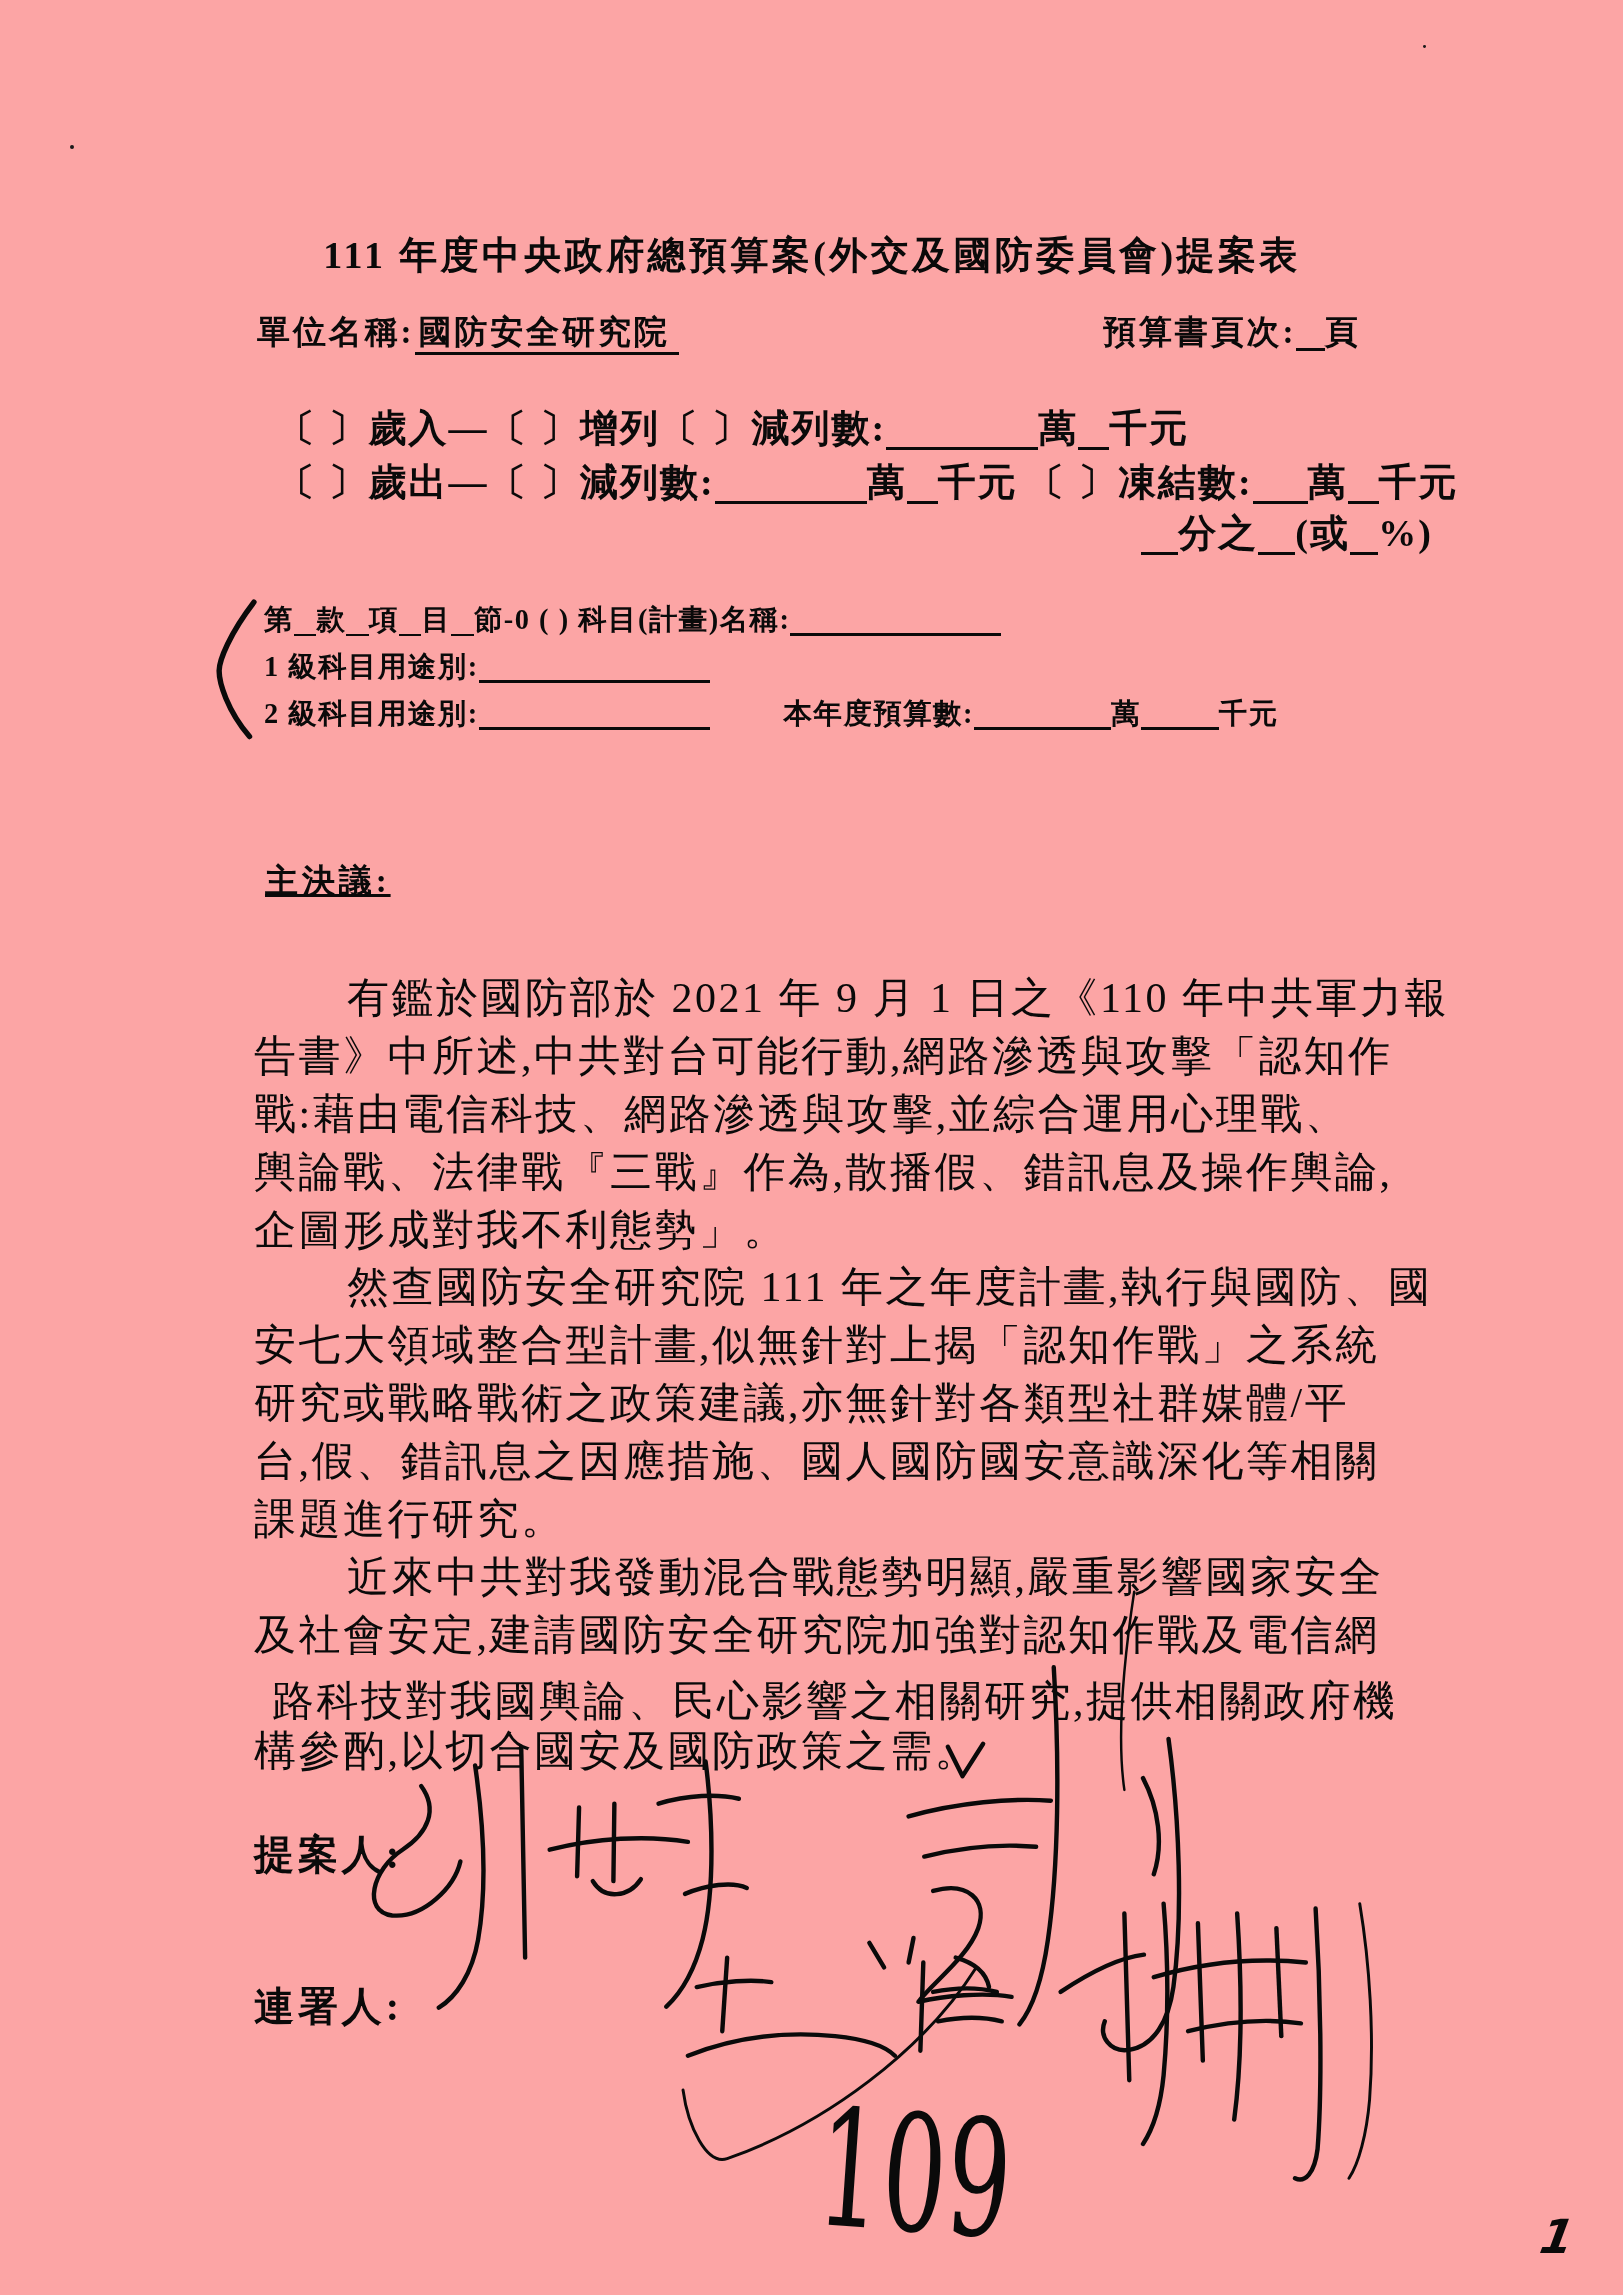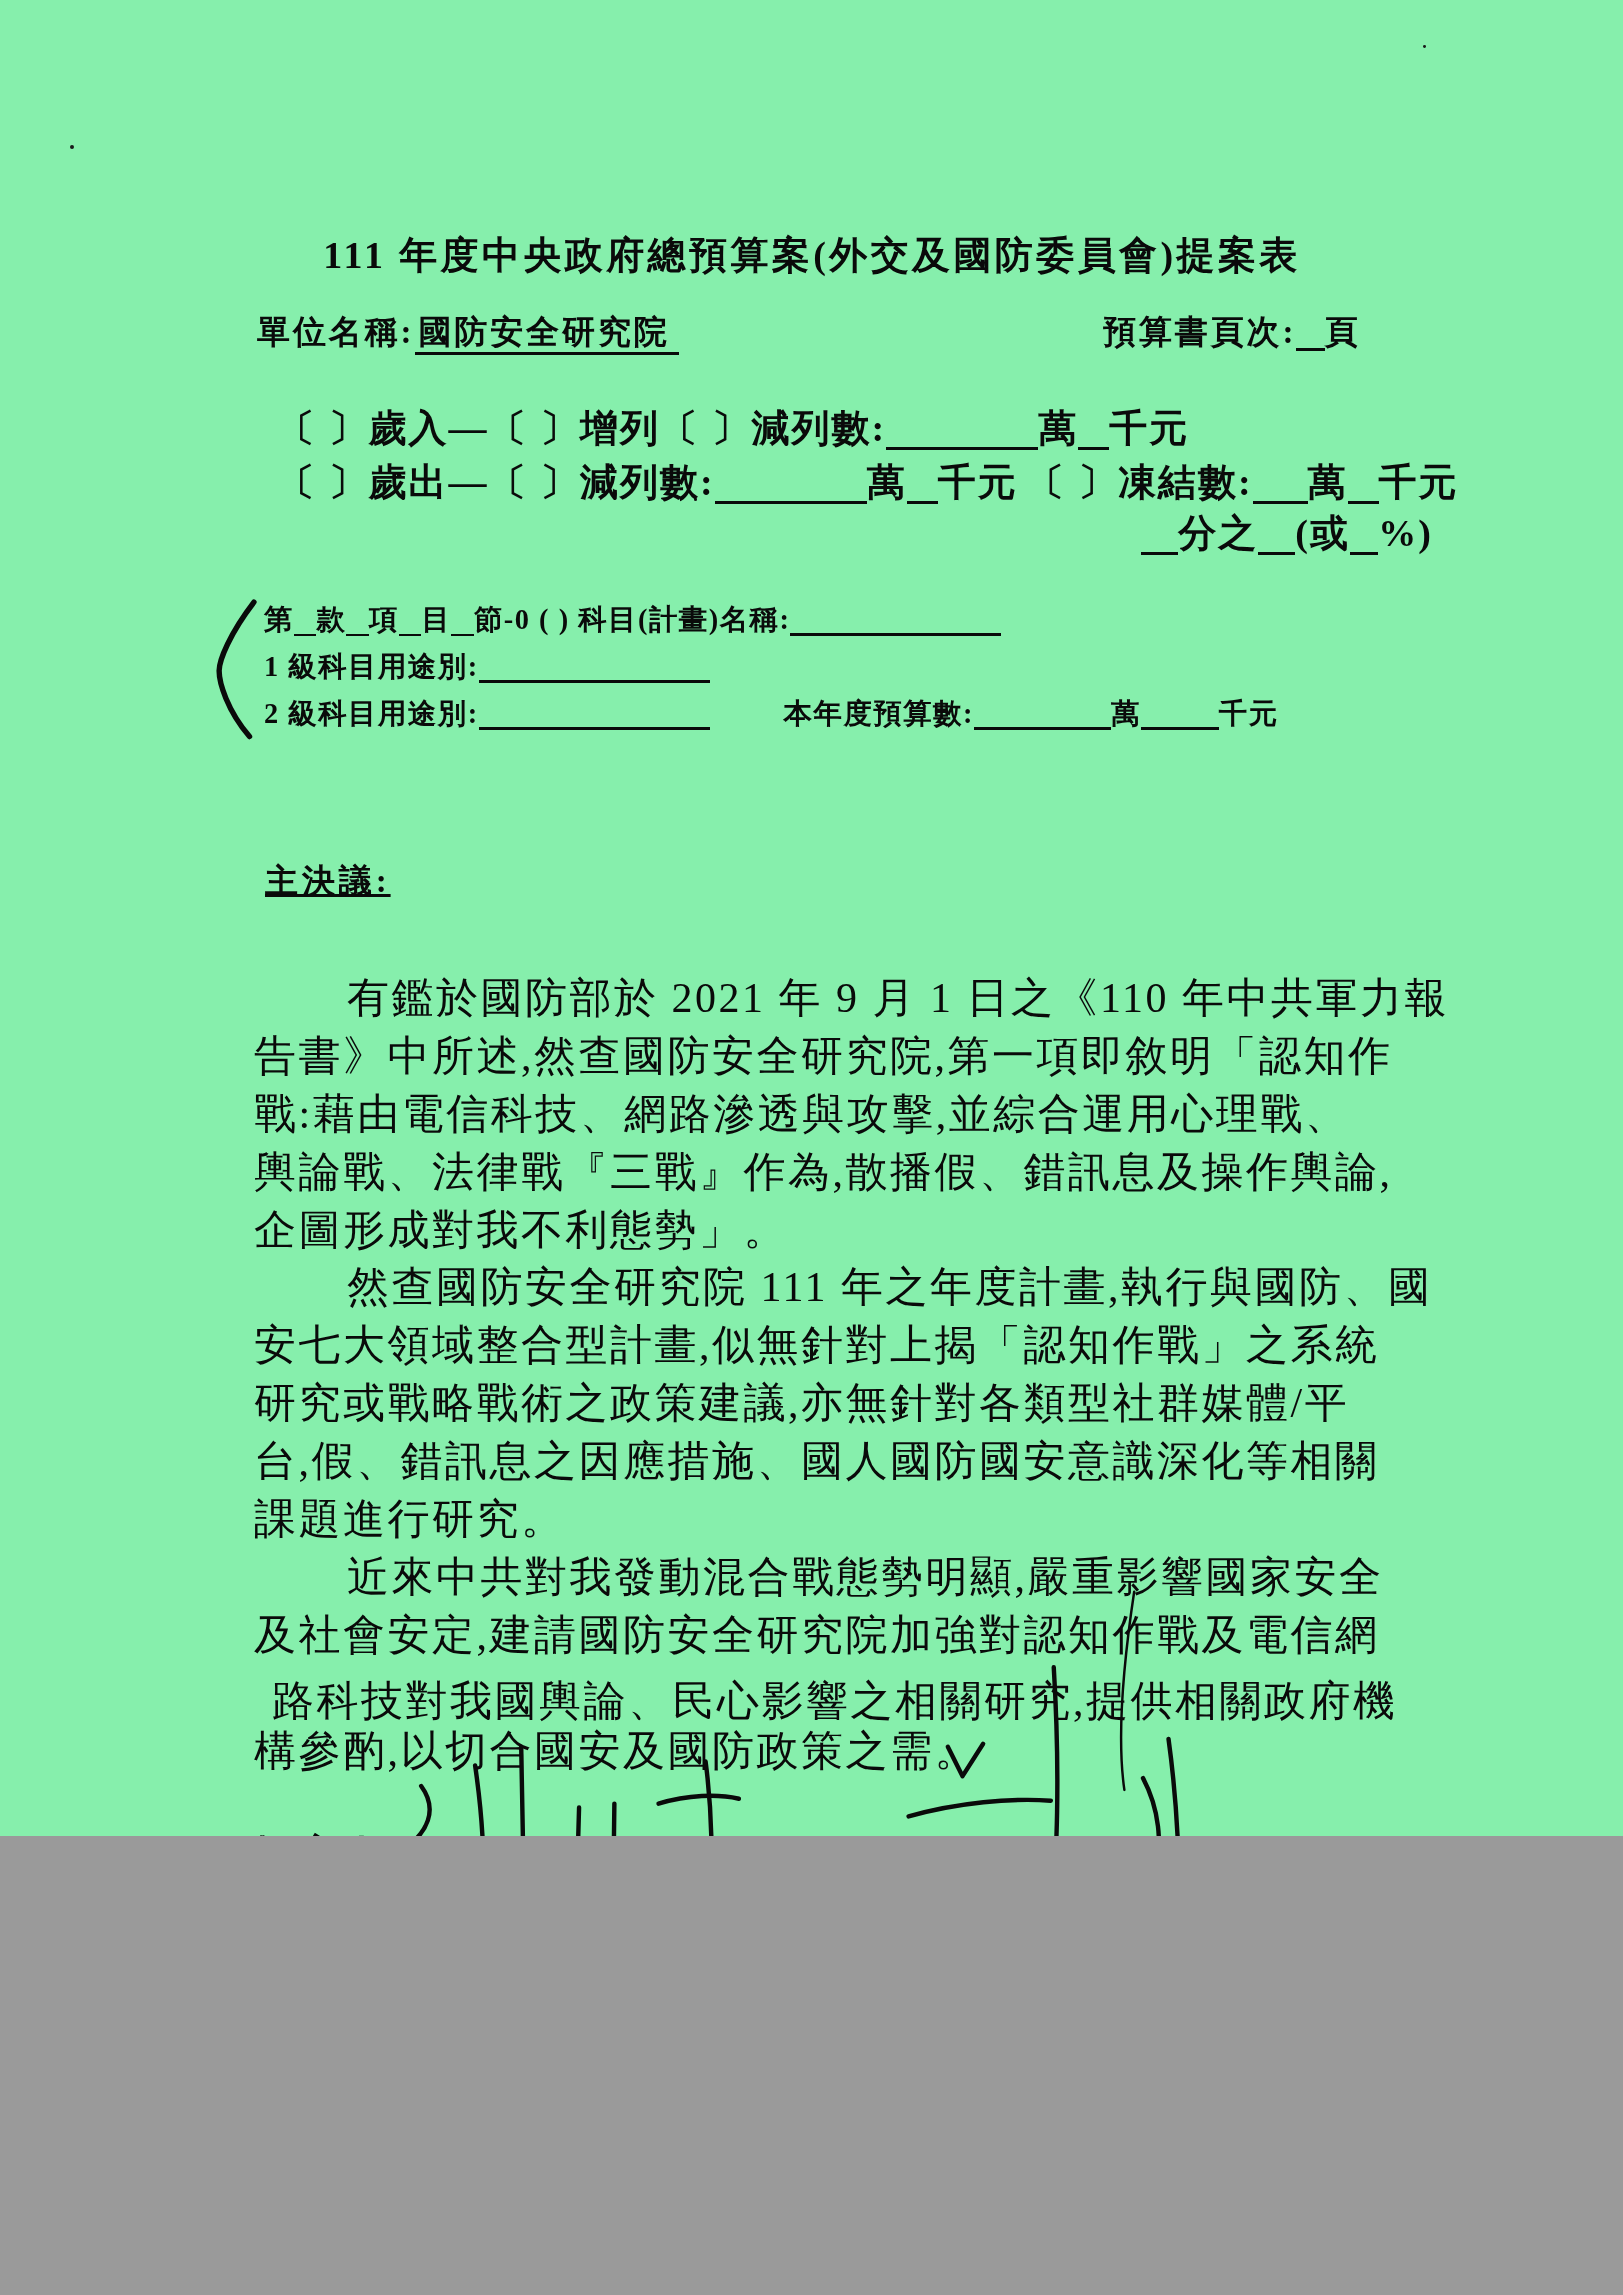--- a/index.html
+++ b/index.html
@@ -1,17 +1,17 @@
 <!DOCTYPE html>
 <html style="font-size:7.8px"><head>
 <meta charset="utf-8">
 <style>
   html,body{margin:0;padding:0;background:#9a9a9a;}
   .page{
-    position:relative;width:1624px;height:1836px;background:#86efac;
+    position:relative;width:1624px;height:2295px;background:#fca5a5;
     font-family:"Liberation Serif","DejaVu Serif",serif;color:#0a0a0a;overflow:hidden;
   }
   .ln{position:absolute;white-space:nowrap;line-height:1.12;}
   .t-title{font-size:38px;font-weight:700;letter-spacing:3.4px;}
   .t-unit{font-size:33px;font-weight:700;letter-spacing:2.9px;}
   .t-form{font-size:38px;font-weight:700;letter-spacing:2px;margin-left:20px;}
   .t-sub{font-size:28.4px;font-weight:700;letter-spacing:1.5px;}
   .t-head{font-size:33px;font-weight:700;letter-spacing:3.9px;text-decoration:underline;}
   .t-body{font-size:42px;font-weight:400;letter-spacing:2.5px;}
   .t-sig{font-size:40px;font-weight:700;letter-spacing:3.9px;}
@@ -69,21 +69,21 @@
   <div class="ln t-sub" style="left:264px;top:651px;">
     <span>1 級科目用途別:</span><span class="bl" style="width:231px;"></span>
   </div>
   <div class="ln t-sub" style="left:264px;top:698px;">
     <span>2 級科目用途別:</span><span class="bl" style="width:231px;"></span><span class="gap-l">本年度預算數:</span><span class="bl" style="width:137px;"></span><span>萬</span><span class="bl" style="width:78px;"></span><span>千元</span>
   </div>
 
   <div class="ln t-head" style="left:265px;top:863px;">主決議:</div>
 
   <div class="ln t-body" style="left:347px;top:975px;">有鑑於國防部於 2021 年 9 月 1 日之《110 年中共軍力報</div>
-  <div class="ln t-body" style="left:254px;top:1033px;">告書》中所述,然查國防安全研究院,第一項即敘明「認知作</div>
+  <div class="ln t-body" style="left:254px;top:1033px;">告書》中所述,中共對台可能行動,網路滲透與攻擊「認知作</div>
   <div class="ln t-body" style="left:254px;top:1091px;">戰:藉由電信科技、網路滲透與攻擊,並綜合運用心理戰、</div>
   <div class="ln t-body" style="left:254px;top:1149px;">輿論戰、法律戰『三戰』作為,散播假、錯訊息及操作輿論,</div>
   <div class="ln t-body" style="left:254px;top:1207px;">企圖形成對我不利態勢」。</div>
 
   <div class="ln t-body" style="left:347px;top:1264px;text-align:right;">然查國防安全研究院 111 年之年度計畫,執行與國防、國</div>
   <div class="ln t-body" style="left:254px;top:1322px;">安七大領域整合型計畫,似無針對上揭「認知作戰」之系統</div>
   <div class="ln t-body" style="left:254px;top:1380px;">研究或戰略戰術之政策建議,亦無針對各類型社群媒體/平</div>
   <div class="ln t-body" style="left:254px;top:1438px;">台,假、錯訊息之因應措施、國人國防國安意識深化等相關</div>
   <div class="ln t-body" style="left:254px;top:1496px;">課題進行研究。</div>
 

